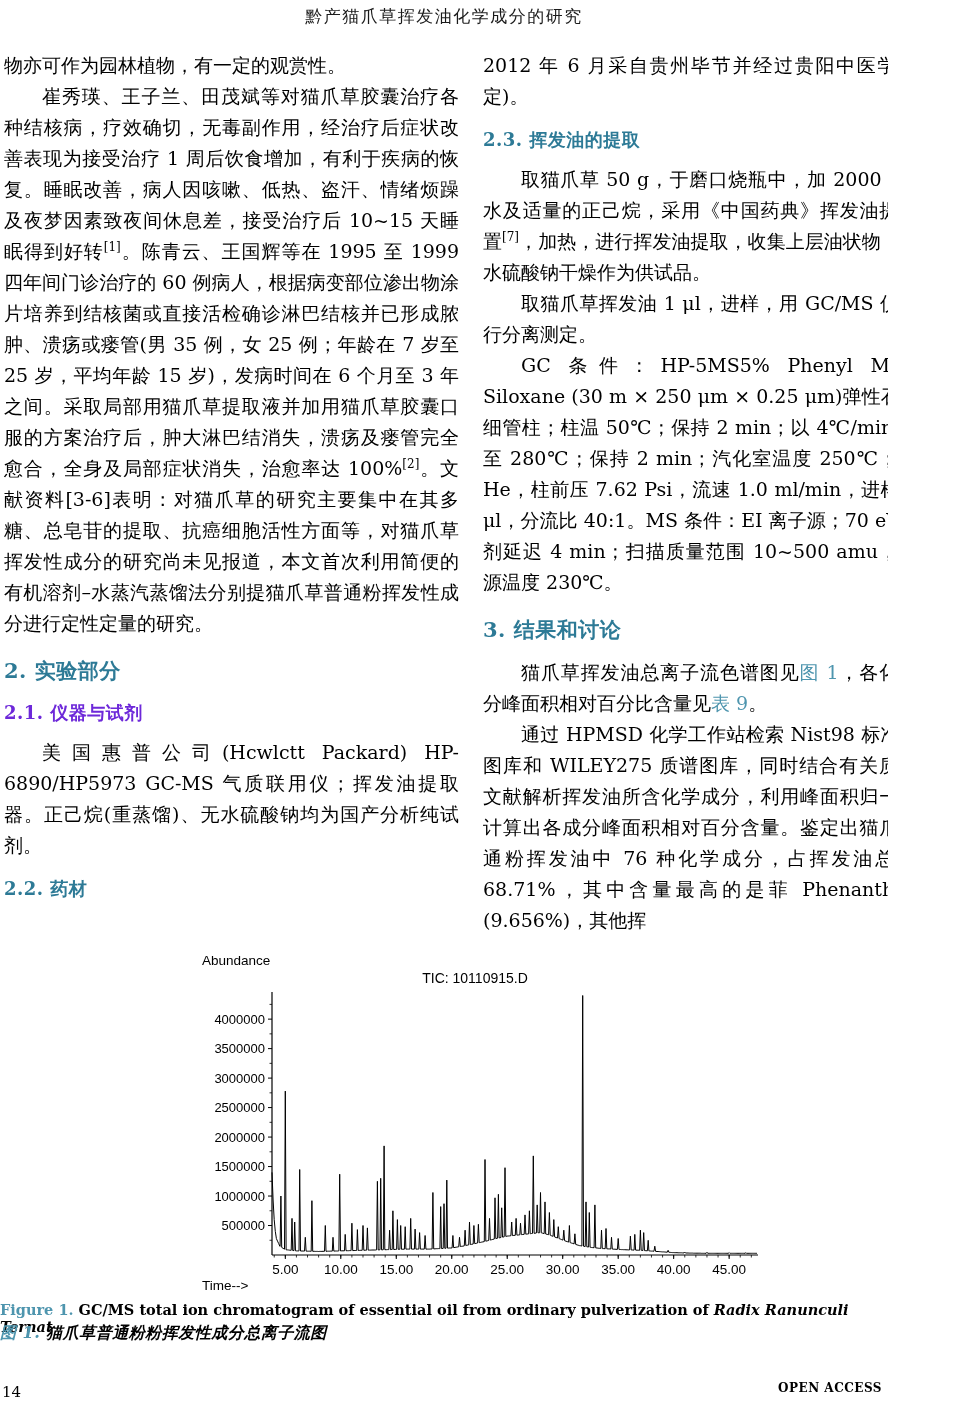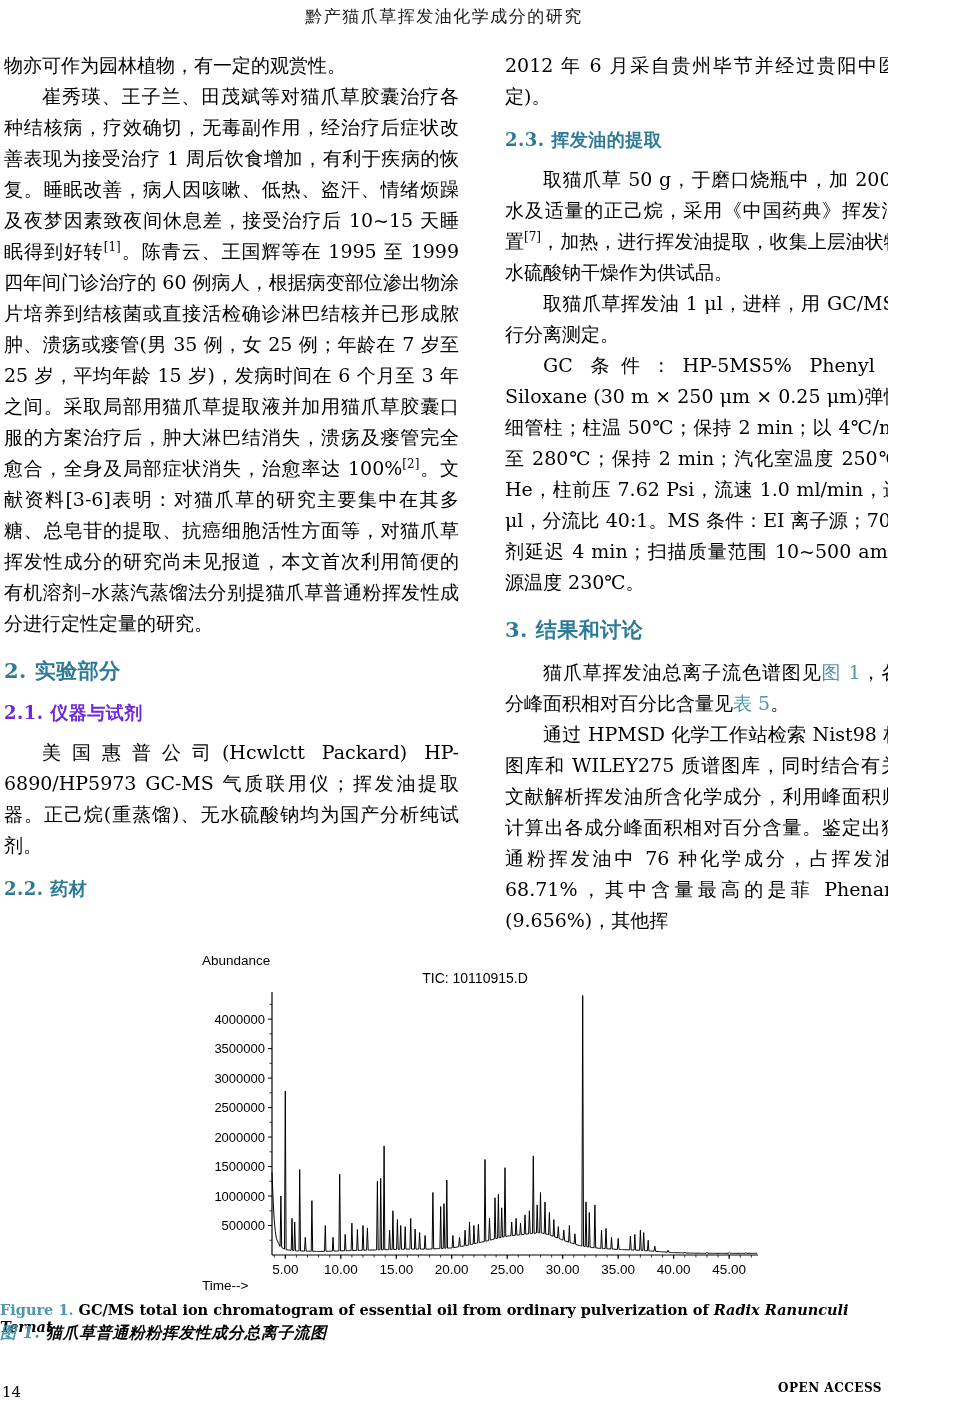--- a/index.html
+++ b/index.html
@@ -6,21 +6,21 @@
   .page{
     position:relative;width:888px;height:1411px;background:#ffffff;
     font-family:"DejaVu Serif","Liberation Serif",serif;color:#000;overflow:hidden;
   }
   .doc-title{
     position:absolute;top:5px;left:0;right:0;text-align:center;
     font-size:17px;letter-spacing:1.5px;color:#1a1a1a;
   }
   .columns{
     position:absolute;top:50px;left:4px;width:956px;
-    display:flex;gap:46px;justify-content:flex-end;
+    display:flex;gap:24px;
   }
   .col{width:455px;}
   .body-p{margin:0;font-size:19px;line-height:31px;text-align:justify;}
   .body-p.indent{text-indent:2em;}
   sup{font-size:12px;line-height:0;vertical-align:super;}
   .sec-h1{
     font-size:21px;font-weight:bold;margin:18px 0 13px;
     letter-spacing:0.5px;
   }
   .sec-h2{
@@ -53,21 +53,21 @@
         <p class="body-p indent"><span>美国惠普公司(Hcwlctt Packard) HP-6890/HP5973 GC-MS 气质联用仪；挥发油提取器。正己烷(重蒸馏)、无水硫酸钠均为国产分析纯试剂。</span></p>
         <div class="sec-h2" style="color: rgb(45, 122, 150);">2.2. 药材</div>
       </div>
     <div class="col" id="right-col">
         <p class="body-p"><span>2012 年 6 月采自贵州毕节并经过贵阳中医学院鉴定)。</span></p>
         <div class="sec-h2" style="color: rgb(45, 122, 150);">2.3. 挥发油的提取</div>
         <p class="body-p indent"><span>取猫爪草 50 g，于磨口烧瓶中，加 2000 ml 的水及适量的正己烷，采用《中国药典》挥发油提取装置</span><sup>[7]</sup><span>，加热，进行挥发油提取，收集上层油状物，用无水硫酸钠干燥作为供试品。</span></p>
         <p class="body-p indent"><span>取猫爪草挥发油 1 μl，进样，用 GC/MS 仪器进行分离测定。</span></p>
         <p class="body-p indent"><span>GC 条件：HP-5MS5% Phenyl Methyl Siloxane (30 m × 250 μm × 0.25 μm)弹性石英毛细管柱；柱温 50℃；保持 2 min；以 4℃/min 升温至 280℃；保持 2 min；汽化室温度 250℃；载气 He，柱前压 7.62 Psi，流速 1.0 ml/min，进样量 1 μl，分流比 40:1。MS 条件：EI 离子源；70 eV；溶剂延迟 4 min；扫描质量范围 10~500 amu，离子源温度 230℃。</span></p>
         <div class="sec-h1" style="color: rgb(45, 122, 150);">3. 结果和讨论</div>
-        <p class="body-p indent"><span>猫爪草挥发油总离子流色谱图见</span><span class="ref-link" style="color: rgb(78, 149, 174);">图 1</span><span>，各化学成分峰面积相对百分比含量见</span><span class="ref-link" style="color: rgb(78, 149, 174);">表 5</span><span>。</span></p>
+        <p class="body-p indent"><span>猫爪草挥发油总离子流色谱图见</span><span class="ref-link" style="color: rgb(78, 149, 174);">图 1</span><span>，各化学成分峰面积相对百分比含量见</span><span class="ref-link" style="color: rgb(78, 149, 174);">表 9</span><span>。</span></p>
         <p class="body-p indent"><span>通过 HPMSD 化学工作站检索 Nist98 标准质谱图库和 WILEY275 质谱图库，同时结合有关质谱图文献解析挥发油所含化学成分，利用峰面积归一化法计算出各成分峰面积相对百分含量。鉴定出猫爪草普通粉挥发油中 76 种化学成分，占挥发油总量的 68.71%，其中含量最高的是菲 Phenanthrene (9.656%)，其他挥</span></p>
       </div>
   </div>
 
   <div class="figure-wrap" id="figure-wrap"><svg width="620" height="352">
         <line x1="92" y1="40" x2="92" y2="303" stroke="#000" stroke-width="1.2"></line>
         <line x1="92" y1="303" x2="578" y2="303" stroke="#000" stroke-width="1.2"></line>
         <line x1="88" y1="273.5156950672646" x2="92" y2="273.5156950672646" stroke="#000" stroke-width="1"></line>
         <text x="85" y="278.0156950672646" font-size="13" fill="#000" text-anchor="end">500000</text>
         <line x1="88" y1="244.03139013452915" x2="92" y2="244.03139013452915" stroke="#000" stroke-width="1"></line>

